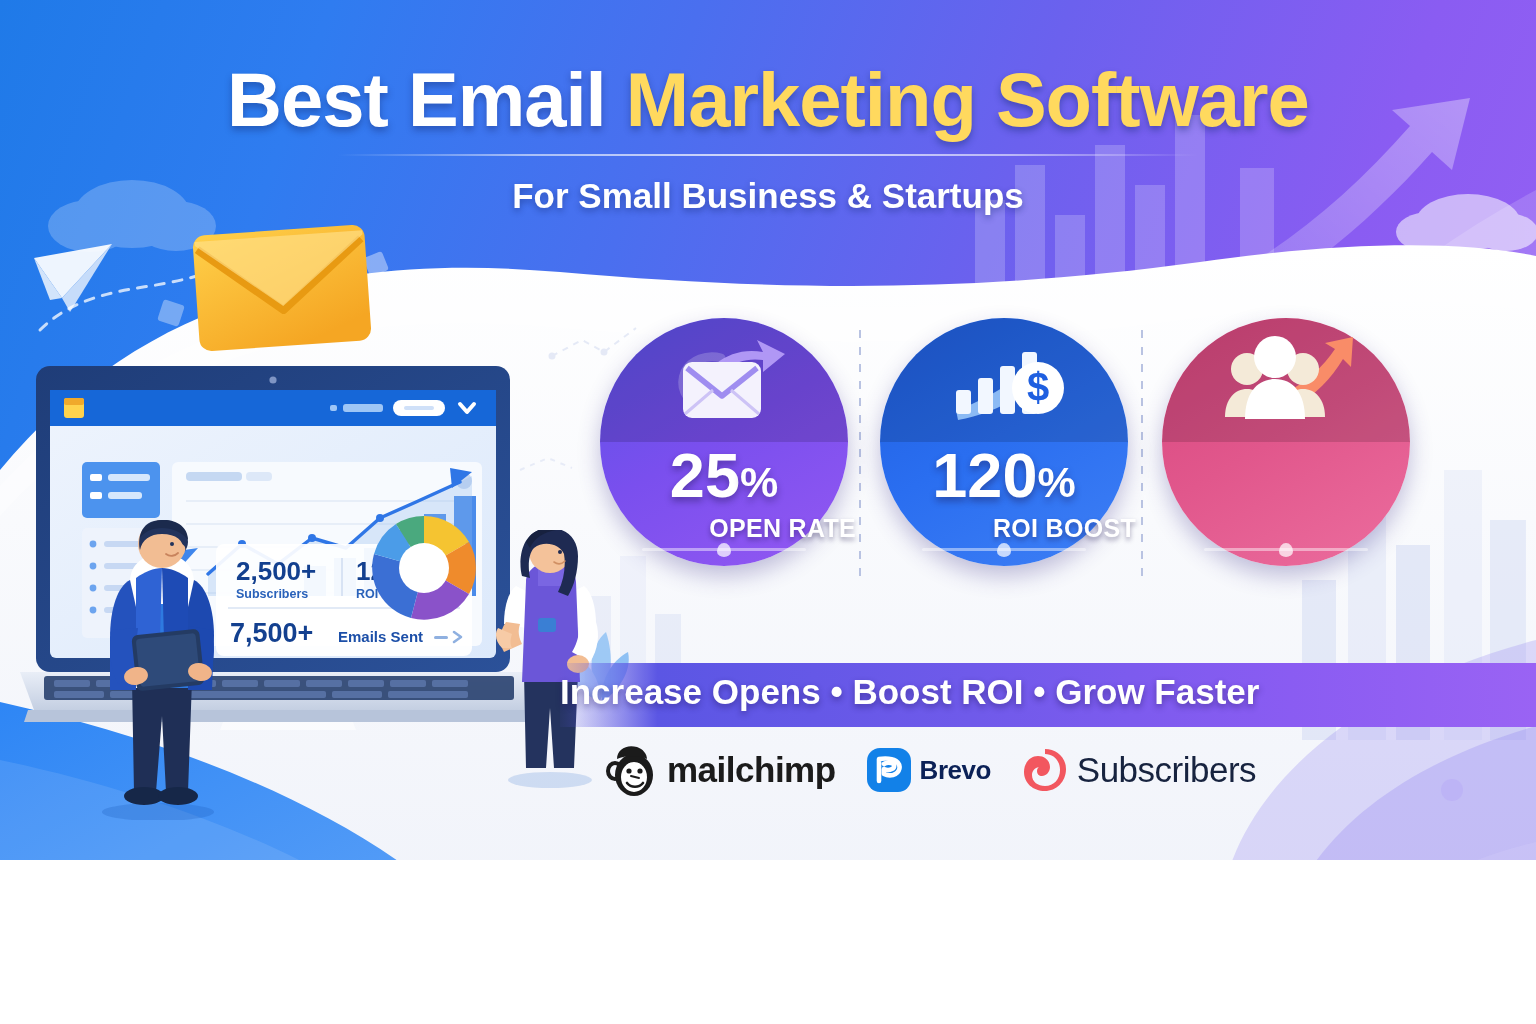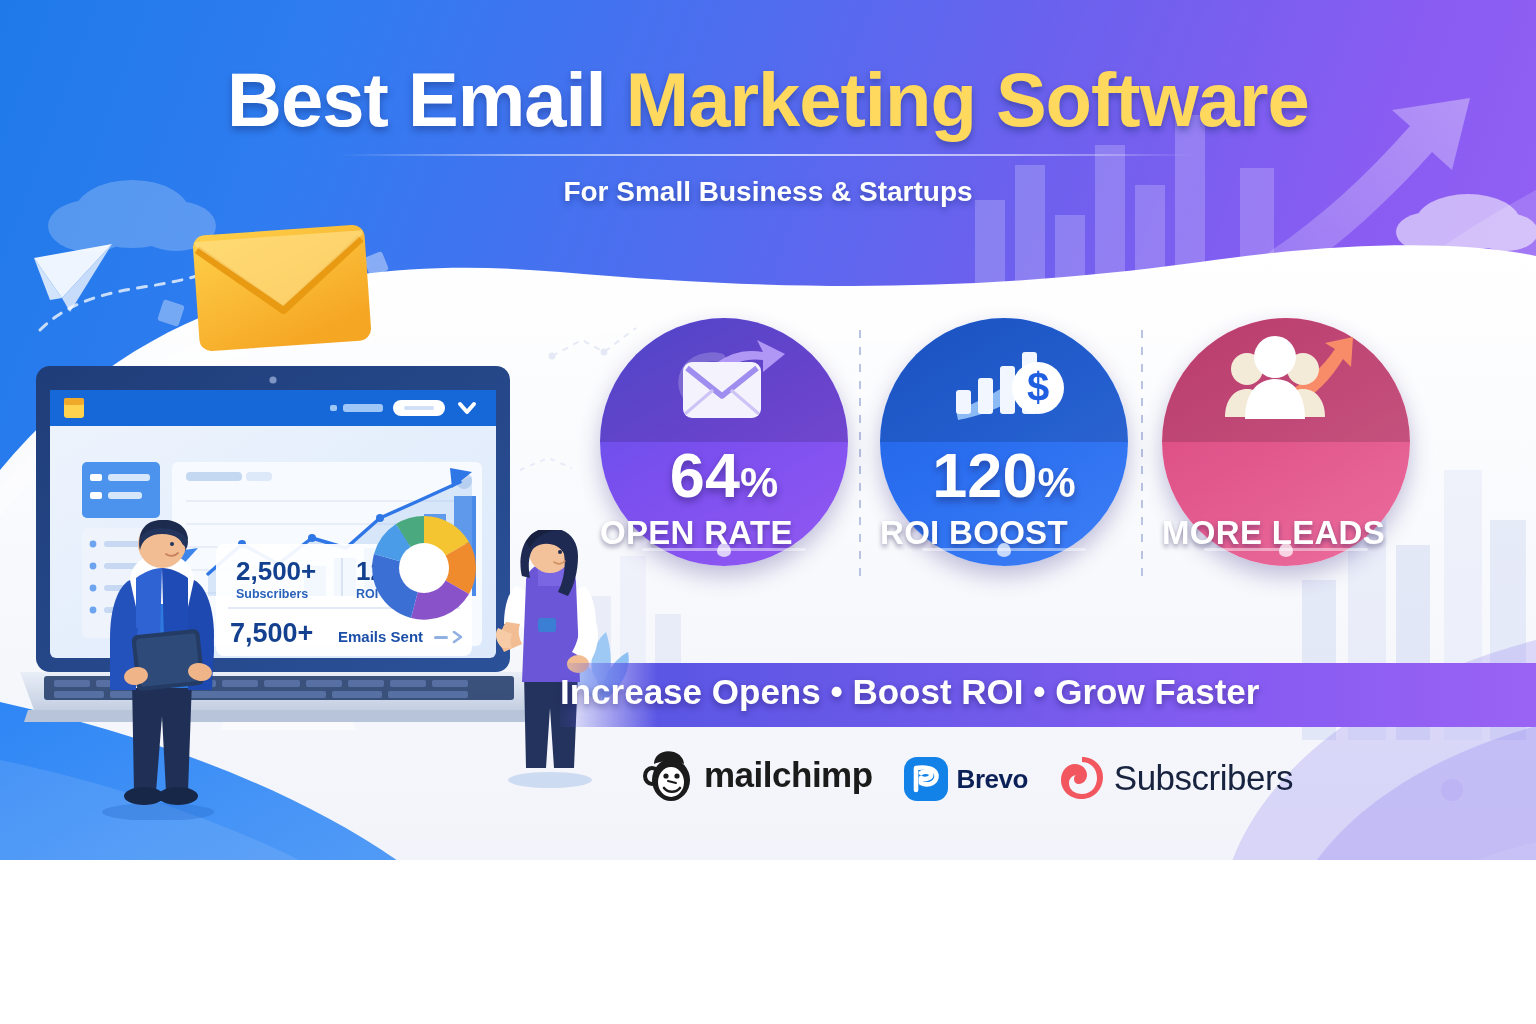--- a/index.html
+++ b/index.html
@@ -12,21 +12,21 @@
   
   .bgsvg { position:absolute; inset:0; width:1536px; height:1024px; }
 
   
   .title-wrap { position:absolute; top:62px; left:0; width:1536px; text-align:center; z-index:30; }
   .title { font-size:76px; font-weight:700; letter-spacing:-1px; line-height:1;
     color:#ffffff; text-shadow:0 4px 7px rgba(18,40,110,.42); }
   .title .hl { color:#ffd95e; }
   .title-rule { width:860px; height:2px; margin:16px auto 0;
     background:linear-gradient(90deg,rgba(255,255,255,0) 0%,rgba(255,255,255,.55) 22%,rgba(255,255,255,.75) 50%,rgba(255,255,255,.55) 78%,rgba(255,255,255,0) 100%); }
-  .subtitle { margin-top:20px; font-size:28px; font-weight:700; color:#ffffff;
+  .subtitle { margin-top:20px; font-size:35px; font-weight:700; color:#ffffff;
     text-shadow:0 3px 6px rgba(18,40,110,.45); }
 
   
   .circles { position:absolute; z-index:26; left:600px; top:318px;
     width:840px; height:272px; display:flex; align-items:flex-start; }
   .circle-cell { position:relative; width:270px; height:272px; }
   .circle-cell:nth-child(2){ margin-left:10px; }
   .circle-cell:nth-child(3){ margin-left:12px; }
   .circle { position:absolute; left:0; top:0; width:248px; height:248px; border-radius:50%;
     overflow:hidden; box-shadow:0 10px 22px rgba(60,50,140,.30); }
@@ -34,42 +34,42 @@
   .c2 .circle { background:linear-gradient(150deg,#1f5fe0 0%,#2a6ef0 48%,#3e7ff5 100%); }
   .c3 .circle { background:linear-gradient(150deg,#d8467e 0%,#e1578c 48%,#ec6d9e 100%); }
   .arc { position:absolute; left:0; top:0; width:248px; height:124px;
     background:rgba(0,0,0,.14); border-radius:124px 124px 0 0; }
   .icon-slot { position:absolute; left:0; top:12px; width:248px; height:108px;
     display:flex; align-items:center; justify-content:center; }
   .big-num { position:absolute; left:0; top:126px; width:248px; text-align:center;
     font-size:63px; font-weight:700; color:#fff; line-height:1;
     text-shadow:0 4px 7px rgba(25,18,70,.40); }
   .big-num .unit { font-size:43px; }
-  .cap { position:absolute; left:0; top:196px; width:248px; text-align:left;
-    font-size:33px; font-weight:700; letter-spacing:.3px; color:#fff;
+  .cap { position:absolute; left:8px; top:196px; width:248px; text-align:right;
+    font-size:25px; font-weight:700; letter-spacing:.3px; color:#fff;
     text-shadow:0 3px 5px rgba(25,18,70,.40); }
   .slider { position:absolute; left:42px; top:230px; width:164px; height:3px;
     background:rgba(255,255,255,.45); border-radius:2px; }
   .knob { position:absolute; left:50%; top:-5px; margin-left:-7px; width:14px; height:14px;
     background:rgba(255,255,255,.72); border-radius:50% 50% 50% 50%/60% 60% 40% 40%; }
   .dash-sep { position:absolute; top:8px; width:2px; height:252px;
     background:repeating-linear-gradient(to bottom,#b9c3e2 0,#b9c3e2 8px,transparent 8px,transparent 17px); }
 
   
   .laptop { position:absolute; left:20px; top:358px; width:520px; height:400px; z-index:24; }
 
   
   .band { position:absolute; left:560px; top:663px; width:976px; height:64px; z-index:28;
     background:linear-gradient(90deg,rgba(96,90,230,.05) 0%,#5b56e4 10%,#6f5aea 42%,#8a5cf2 75%,#9a63f4 100%); }
   .band-text { position:absolute; left:560px; top:672px; width:800px; text-align:left; z-index:29;
     font-size:35px; font-weight:700; color:#fff; text-shadow:0 3px 6px rgba(30,20,90,.45); }
 
   
-  .logos { position:absolute; left:640px; top:738px; width:700px; height:64px; z-index:29;
-    display:flex; align-items:flex-end; gap:30px; }
+  .logos { position:absolute; left:603px; top:738px; width:700px; height:64px; z-index:29;
+    display:flex; align-items:center; gap:30px; }
   .logo { display:flex; align-items:center; gap:8px; }
   .logo-text { font-size:26px; font-weight:700; letter-spacing:-.5px; }
   .mc-text { color:#1b1b1b; font-size:35px; }
   .brevo-text { color:#0b2157; }
   .ck-text { color:#17233f; font-weight:400; font-size:35px; }
 </style>
 </head>
 <body>
 
 <div id="stage">
@@ -380,21 +380,21 @@
       </div>
       <div class="icon-slot">
         <svg width="130" height="96" viewBox="0 0 130 96">
           <path d="M42,72 C26,64 20,50 26,36 C32,24 48,18 62,22" fill="none" stroke="#ffffff" stroke-opacity=".20" stroke-width="9" stroke-linecap="round"></path>
           <path d="M38,60 C44,30 72,10 104,16 L98,4 L126,18 L104,36 L104,24 C78,20 54,36 48,62 Z" fill="#b49cf7" opacity=".95"></path>
           <rect x="24" y="26" width="78" height="56" rx="9" fill="#f4f2fd"></rect>
           <path d="M28,32 L63,60 L98,32" fill="none" stroke="#9f8df0" stroke-width="5.5" stroke-linejoin="round"></path>
           <path d="M26,78 L54,54 M100,78 L72,54" stroke="#cdc3f6" stroke-width="3" fill="none"></path>
         </svg>
       </div>
-      <div class="big-num"><span>64</span><span class="unit">%</span></div>
+      <div class="big-num"><span>25</span><span class="unit">%</span></div>
       <div class="cap">OPEN RATE</div>
       <div class="slider">
           <div class="knob"></div>
         </div>
     </div>
 
     <div class="circle-cell c2">
       <div class="circle">
         <div class="arc"></div>
       </div>
@@ -424,21 +424,20 @@
         <svg width="150" height="98" viewBox="0 0 150 98">
           <path d="M78,56 C96,46 112,32 124,14 L114,8 L142,2 L140,32 L132,24 C120,44 104,60 86,70 Z" fill="#f98c68"></path>
           <circle cx="36" cy="34" r="16" fill="#f4ead8"></circle>
           <path d="M14,82 C14,64 24,54 36,54 C48,54 58,64 58,82 Z" fill="#f4ead8"></path>
           <circle cx="92" cy="34" r="16" fill="#f4ead8"></circle>
           <path d="M70,82 C70,64 80,54 92,54 C104,54 114,64 114,82 Z" fill="#f4ead8"></path>
           <circle cx="64" cy="22" r="21" fill="#ffffff"></circle>
           <path d="M34,84 C34,58 46,44 64,44 C82,44 94,58 94,84 Z" fill="#ffffff"></path>
         </svg>
       </div>
-      <div class="cap">MORE LEADS</div>
       <div class="slider">
           <div class="knob"></div>
         </div>
     </div>
   </div>
   <div class="dash-sep" style="left:859px;top:330px;"></div>
   <div class="dash-sep" style="left:1141px;top:330px;"></div>
 
   <div class="band"></div>
   <div class="band-text">Increase Opens • Boost ROI • Grow Faster</div>

